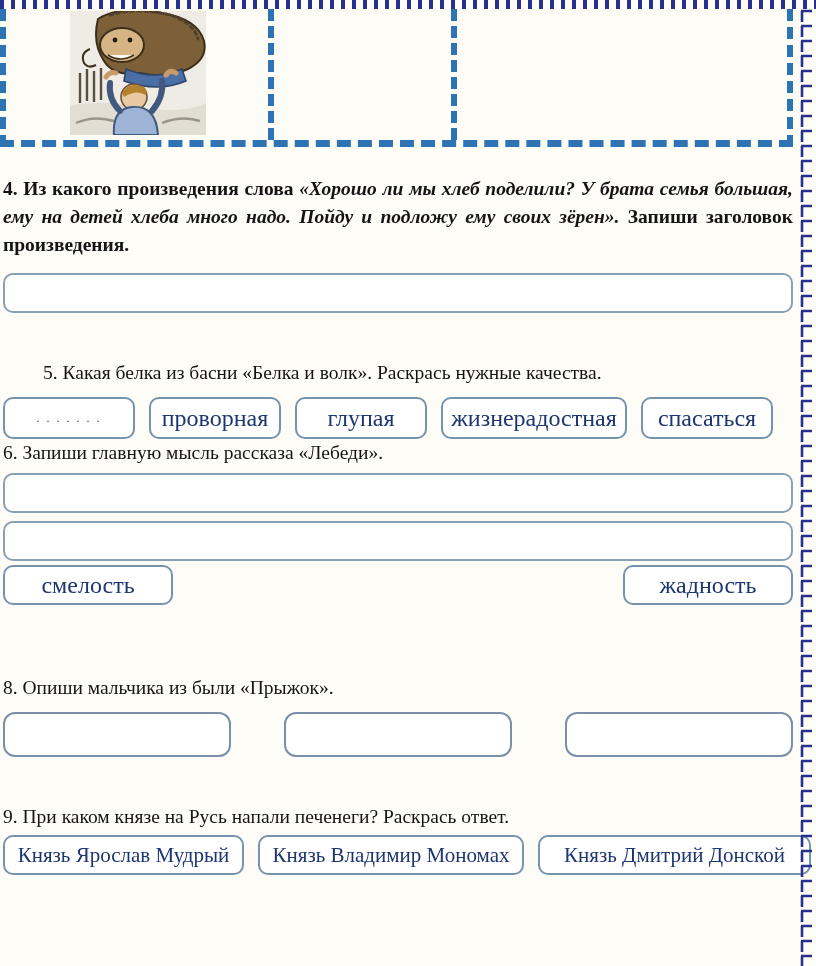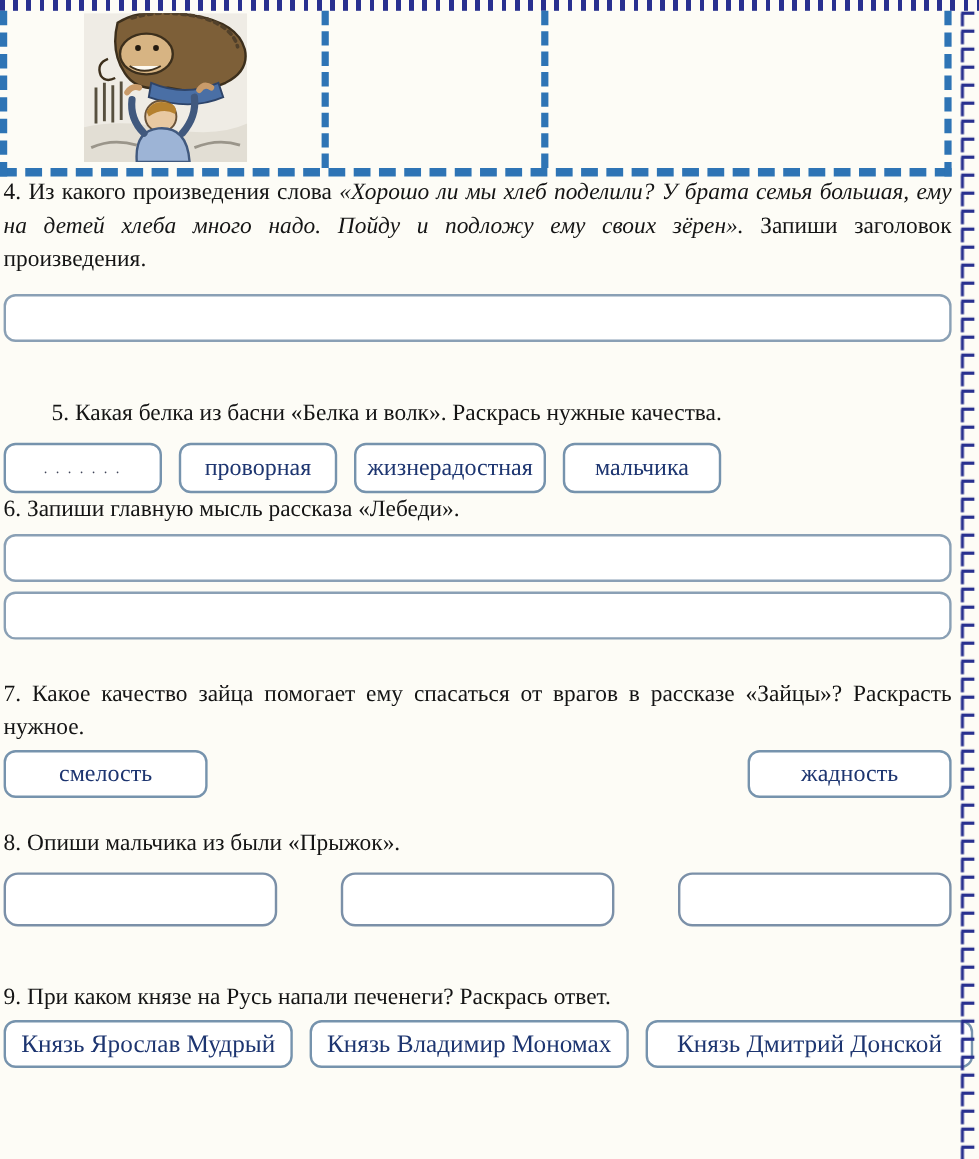--- a/index.html
+++ b/index.html
@@ -39,50 +39,50 @@
   .label .q-quote{font-style:italic;}
   .answer-box{
     box-sizing:border-box;width:100%;height:40px;background:#fff;
     border:2px solid #8aa0b5;border-radius:10px;
   }
   .opt-row{display:flex;}
   .opt{
     box-sizing:border-box;height:42px;background:#fff;
     border:2px solid #7693ad;border-radius:10px;
     display:flex;align-items:center;justify-content:center;
-    font-size:20px;color:#1d3570;
+    font-size:24px;color:#1d3570;
   }
   
   .q5-row{gap:14px;}
   .q5-row .opt{width:132px;}
-  .q5-row .opt.wide{width:160px;}
+  .q5-row .opt.wide{width:186px;}
   .q5-row .opt.dots{font-size:12px;letter-spacing:2px;color:#3f4458;}
   
   .q7-row{justify-content:space-between;}
   .q7-row .opt{width:170px;height:40px;}
   
   .q8-row{justify-content:space-between;}
   .q8-row .answer-box{width:228px;height:45px;border-radius:12px;border-color:#7b90a8;}
   
   .q9-row{gap:14px;margin-right:-18px;}
   .q9-row .opt{height:40px;font-size:21px;}
   .q9-row .opt:nth-child(1){width:241px;}
   .q9-row .opt:nth-child(2){width:266px;}
   .q9-row .opt:nth-child(3){flex:1;}
   
-  .mt-q4label{}
+  .mt-q4label{margin-top:28px;font-weight:bold;}
   .mt-q4box{margin-top:14px;}
   .mt-q5label{margin-top:46px;margin-left:40px;}
   .mt-q5row{margin-top:10px;}
   .mt-q6label{}
   .mt-q6box1{margin-top:6px;}
   .mt-q6box2{margin-top:8px;}
   .mt-q7label{margin-top:32px;}
   .mt-q7row{margin-top:4px;}
-  .mt-q8label{margin-top:24px;}
+  .mt-q8label{margin-top:69px;}
   .mt-q8row{margin-top:10px;}
   .mt-q9label{margin-top:46px;font-family:Liberation Serif, serif;}
   .mt-q9row{margin-top:4px;}
 </style>
 </head>
 <body>
 
 <div class="ticks"></div>
 
 <div class="bracket-col">
@@ -133,29 +133,29 @@
 
   <div class="label mt-q4label">
     <span>4. Из какого произведения слова </span><span class="q-quote">«Хорошо ли мы хлеб поделили? У брата семья большая, ему на детей хлеба много надо. Пойду и подложу ему своих зёрен». </span><span>Запиши заголовок произведения.</span>
   </div>
   <div class="answer-box mt-q4box"></div>
 
   <div class="label mt-q5label">5. Какая белка из басни «Белка и волк». Раскрась нужные качества.</div>
   <div class="opt-row q5-row mt-q5row">
     <div class="opt dots">. . . . . . .</div>
     <div class="opt">проворная</div>
+    <div class="opt">глупая</div>
     <div class="opt wide">жизнерадостная</div>
-    <div class="opt">мальчика</div>
+    <div class="opt">спасаться</div>
   </div>
 
   <div class="label mt-q6label">6. Запиши главную мысль рассказа «Лебеди».</div>
   <div class="answer-box mt-q6box1"></div>
   <div class="answer-box mt-q6box2"></div>
 
-  <div class="label mt-q7label">7. Какое качество зайца помогает ему спасаться от врагов в рассказе «Зайцы»? Раскрасть нужное.</div>
   <div class="opt-row q7-row mt-q7row">
     <div class="opt">смелость</div>
     <div class="opt">жадность</div>
   </div>
 
   <div class="label mt-q8label">8. Опиши мальчика из были «Прыжок».</div>
   <div class="opt-row q8-row mt-q8row">
     <div class="answer-box"></div>
     <div class="answer-box"></div>
     <div class="answer-box"></div>

